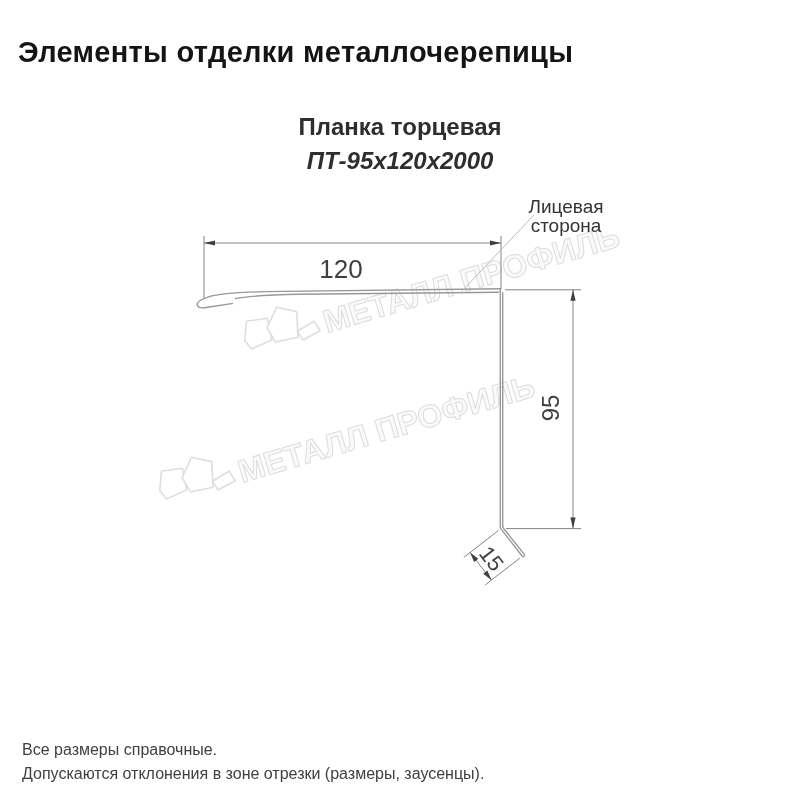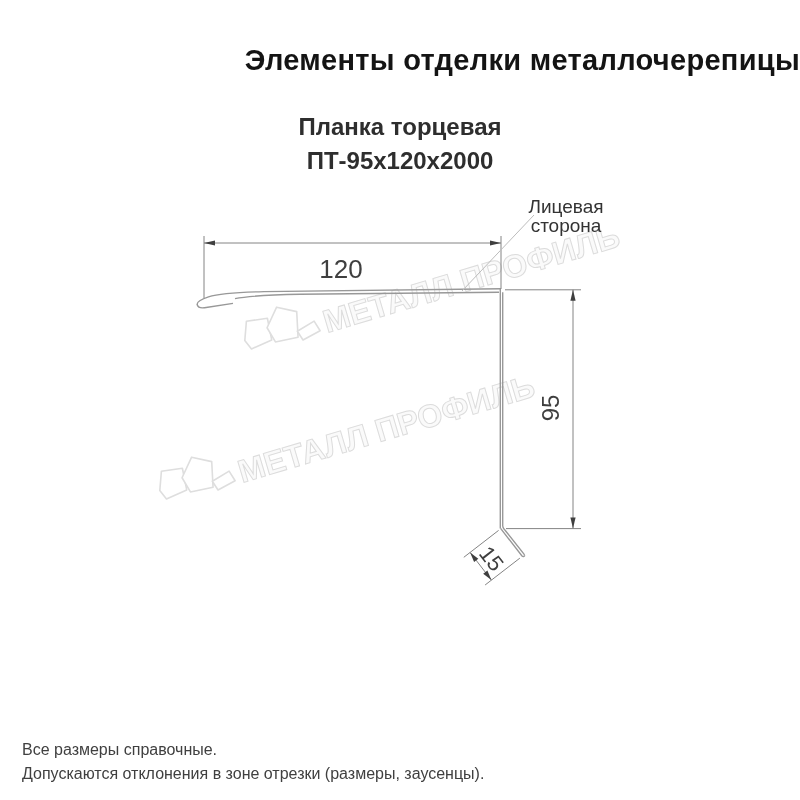--- a/index.html
+++ b/index.html
@@ -6,34 +6,34 @@
   body {
     width:800px; height:800px;
     background:#ffffff;
     font-family:"Liberation Sans", sans-serif;
     position:relative;
     overflow:hidden;
   }
   .abs { position:absolute; }
 
   .title {
-    left:0; right:0; top:44px;
-    text-align:right;
+    left:0; right:0; top:36px;
+    text-align:left;
     font-size:29px; font-weight:bold;
     color:#141414; letter-spacing:0.3px;padding-left:18px;
   }
   .subtitle {
     left:0; right:0;
     text-align:center;
     font-size:24px; font-weight:bold;
     color:#2e2e2e;
     margin-top:12px;
   }
   #product-name { top:101px; }
-  #product-sku  { top:135px; }
+  #product-sku  { top:135px;font-style:italic; }
 
   .dim-label {
     color:#3f3f3f;
     white-space:nowrap;
   }
   #dim-120 { left:341px; top:229px; transform:translate(-50%,-50%); font-size:26px;margin-top:40px; }
   #dim-95  { left:551px; top:408px; transform:translate(-50%,-50%) rotate(-90deg); font-size:24px; }
   #dim-15  { left:491px; top:559px; transform:translate(-50%,-50%) rotate(52deg); font-size:22px; }
 
   #face-label {

